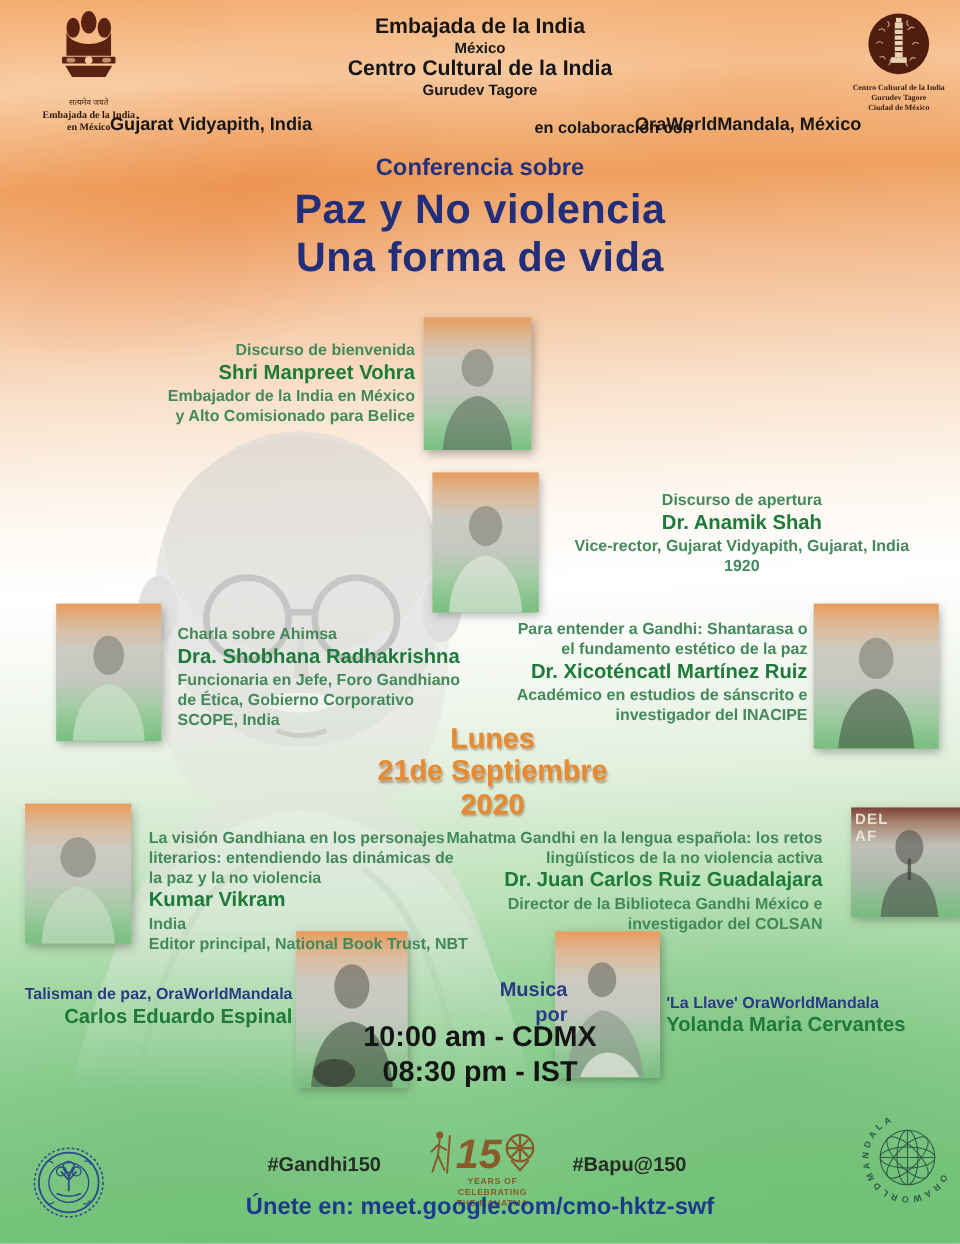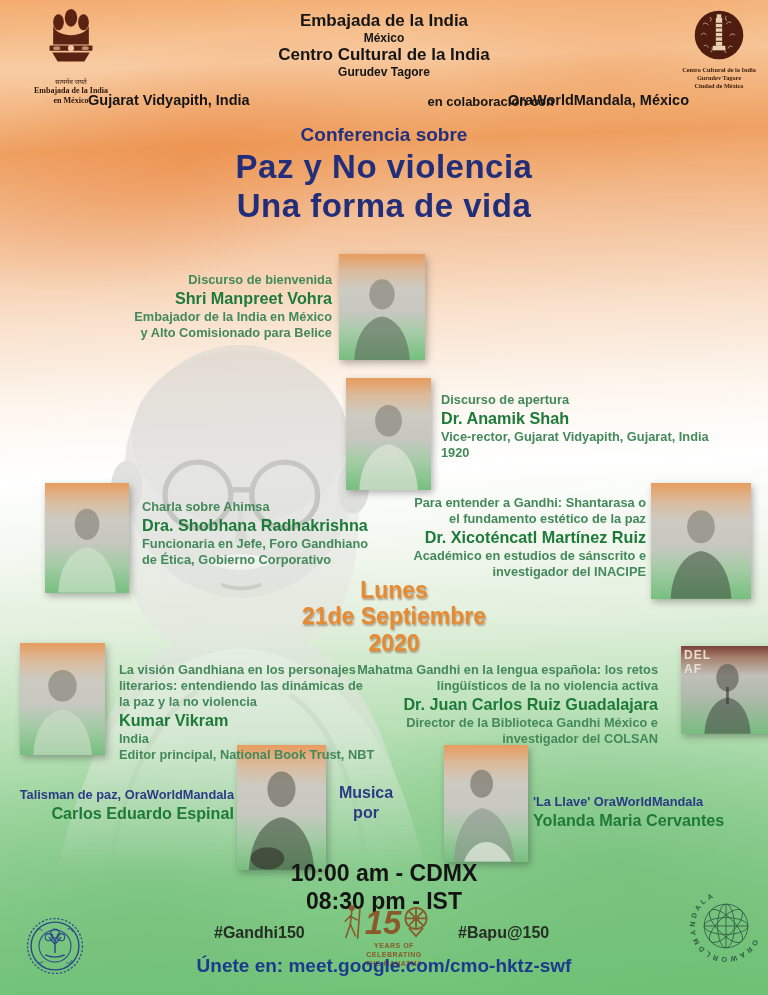--- a/index.html
+++ b/index.html
@@ -58,25 +58,25 @@
   .sp{position:absolute;font-weight:bold;}
   .sp .t,.sp .d{font-size:12.8px;color:#43895a;line-height:1.24;white-space:nowrap;}
   .sp .n{font-size:16.2px;color:#1e7a39;line-height:1.3;white-space:nowrap;}
   .al-r .t,.al-r .n,.al-r .d{display:flex;justify-content:flex-end;}
   .t-navy{color:#2b3a85 !important;}
 
   
   .date-block{position:absolute;left:214px;top:577px;width:360px;text-align:center;}
   .date-line{font-size:23px;font-weight:bold;color:#e88a31;line-height:1.15;
       text-shadow:1px 2px 2px rgba(110,60,15,.45);}
-  .music{position:absolute;left:314px;top:783px;width:104px;text-align:center;
+  .music{position:absolute;left:350px;top:783px;width:104px;text-align:right;
       font-size:16px;font-weight:bold;color:#2b3a85;line-height:1.25;}
 
   
-  .times{position:absolute;left:0;top:860px;width:768px;text-align:center;
+  .times{position:absolute;left:0;top:816px;width:768px;text-align:center;
       font-size:23px;font-weight:bold;color:#141414;line-height:1.2;}
   .hashtag{position:absolute;top:924px;font-size:16px;font-weight:bold;color:#252d24;white-space:nowrap;}
   .h-left{left:214px;} .h-right{left:458px;}
   .logo150{position:absolute;left:322px;top:902px;width:130px;height:62px;color:#8a5a2a;}
   .logo150 .row{display:flex;align-items:center;justify-content:center;height:40px;}
   .logo150 .digits{font-size:33px;font-weight:bold;font-style:italic;line-height:1;color:#8a5a2a;}
   .logo150 .caps{text-align:center;font-size:7px;font-weight:bold;letter-spacing:.5px;line-height:1.25;margin-left:14px;}
   .join{position:absolute;left:0;top:955px;width:768px;text-align:center;
       font-size:19px;font-weight:bold;color:#1b3a8e;}
   .seal{position:absolute;left:24px;top:910px;}
@@ -223,32 +223,33 @@
       </svg>
   </div>
 
   <div class="sp al-r" style="left:70px;top:272px;width:262px;">
     <div class="t">Discurso de bienvenida</div>
     <div class="n">Shri Manpreet Vohra</div>
     <div class="d">Embajador de la India en México</div>
     <div class="d">y Alto Comisionado para Belice</div>
   </div>
 
-  <div class="sp" style="left:441px;top:392px;width:305px;">
+  <div class="sp" style="left:441px;top:392px;width:305px;text-align:center;">
     <div class="t">Discurso de apertura</div>
     <div class="n">Dr. Anamik Shah</div>
     <div class="d">Vice-rector, Gujarat Vidyapith, Gujarat, India</div>
     <div class="d">1920</div>
   </div>
 
   <div class="sp" style="left:142px;top:499px;width:270px;">
     <div class="t">Charla sobre Ahimsa</div>
     <div class="n">Dra. Shobhana Radhakrishna</div>
     <div class="d">Funcionaria en Jefe, Foro Gandhiano</div>
     <div class="d">de Ética, Gobierno Corporativo</div>
+    <div class="d">SCOPE, India</div>
   </div>
 
   <div class="sp al-r" style="left:396px;top:495px;width:250px;">
     <div class="t">Para entender a Gandhi: Shantarasa o</div>
     <div class="t">el fundamento estético de la paz</div>
     <div class="n">Dr. Xicoténcatl Martínez Ruiz</div>
     <div class="d">Académico en estudios de sánscrito e</div>
     <div class="d">investigador del INACIPE</div>
   </div>
 

